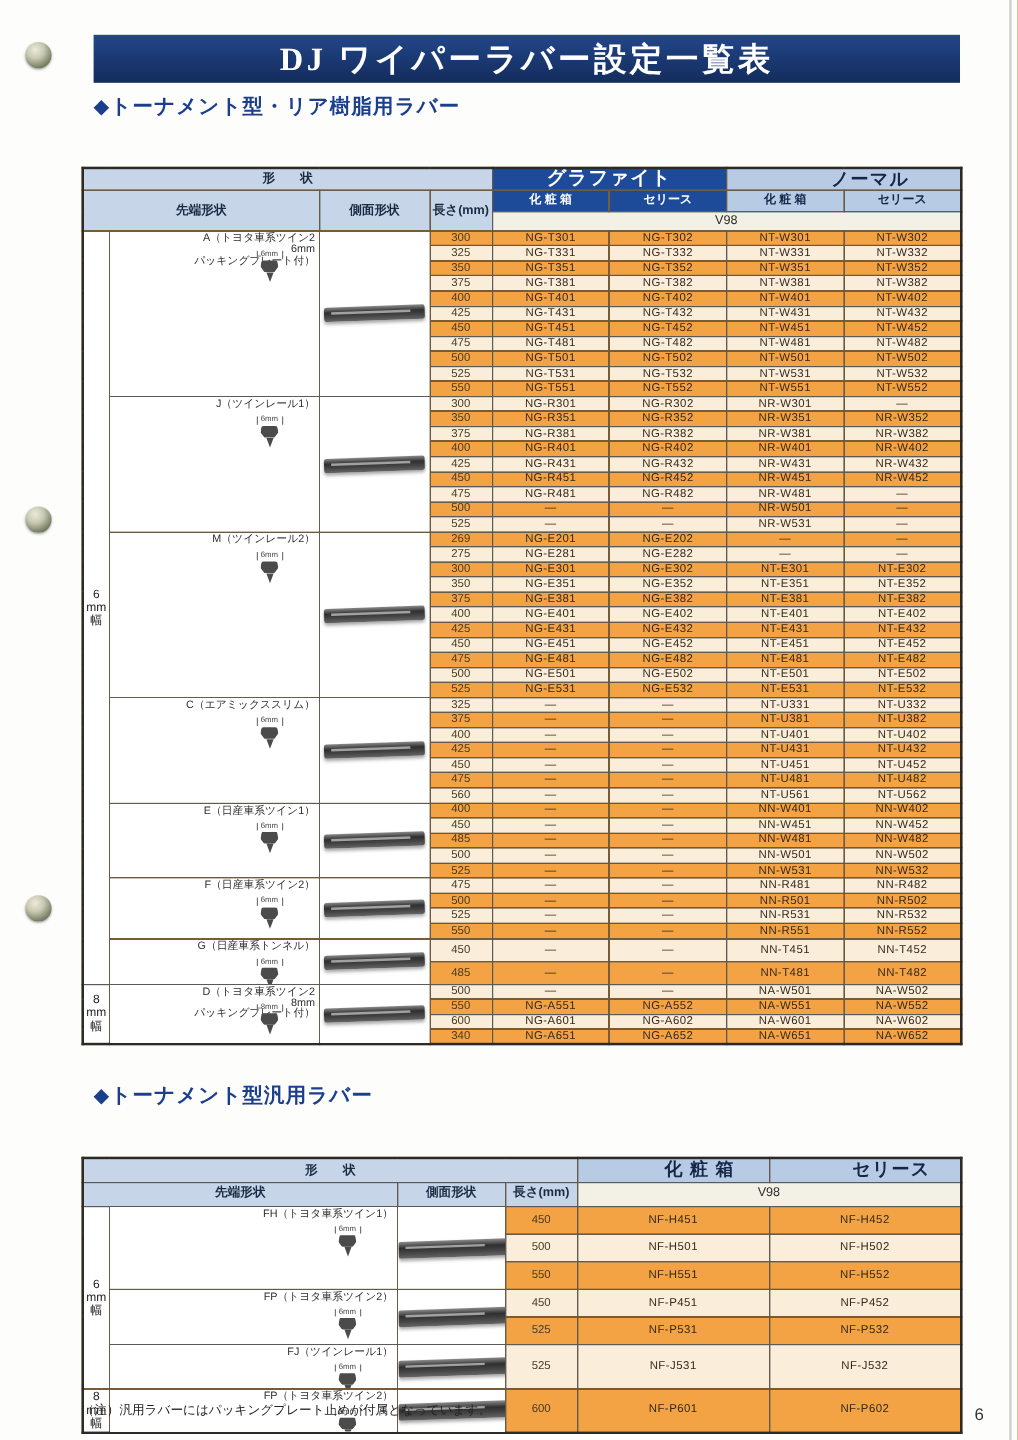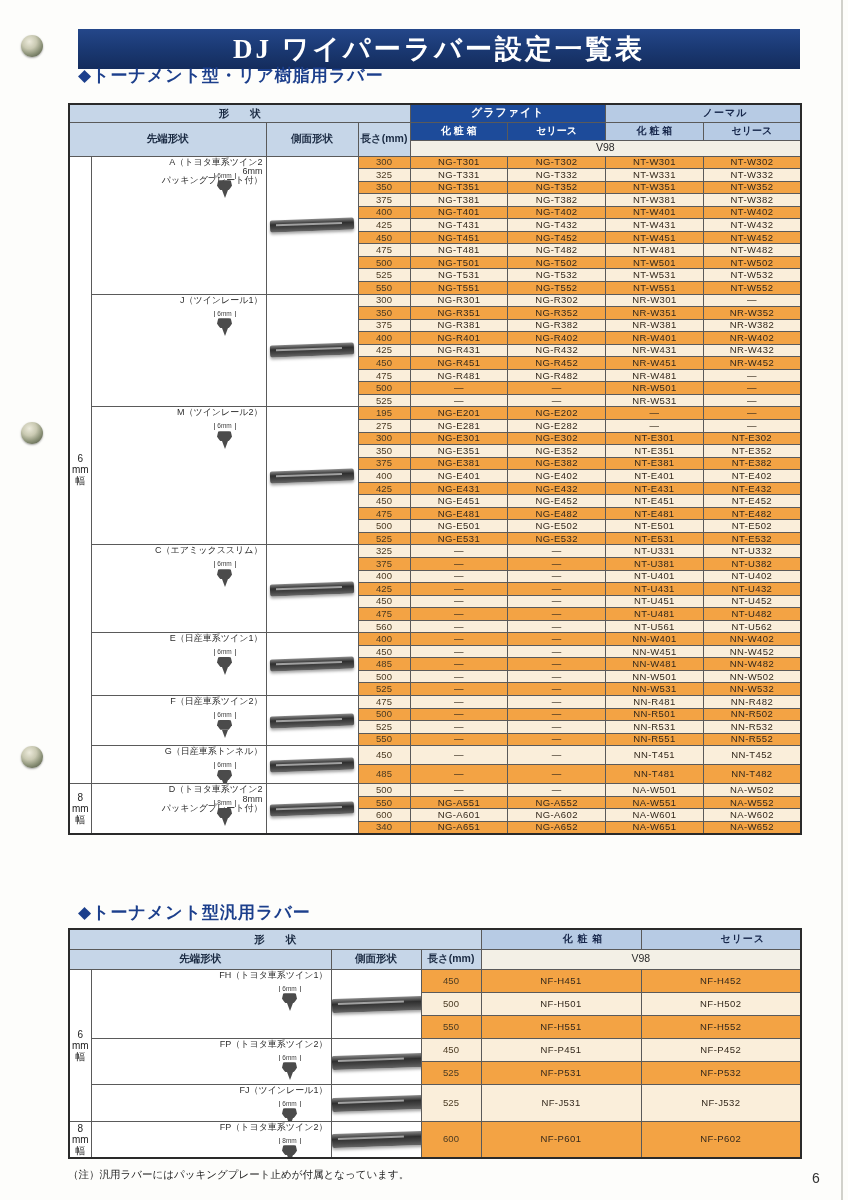--- a/index.html
+++ b/index.html
@@ -28,37 +28,37 @@
     background:linear-gradient(180deg,#24478a 0%,#1b3a75 45%,#142c5c 100%);
     display:flex;align-items:center;justify-content:center;
   }
   .title-bar span{
     color:#fff;font-weight:bold;font-size:27px;letter-spacing:3px;font-family:Liberation Serif, serif;
   }
   .section-heading{
     position:absolute;left:78px;height:22px;
     color:#1c3f8c;font-weight:bold;font-size:17px;letter-spacing:1px;
   }
-  #sec1-heading{top:64px;}
+  #sec1-heading{top:77px;}
   #sec2-heading{top:901px;}
   
   table{
     border-collapse:collapse;table-layout:fixed;position:absolute;left:68px;
-    background:#a16207;border:2px solid #2a2a2a;
+    background:#a16207;border:2px solid #2a2a2a;margin-top:36px;
   }
   #table1{top:103px;width:732px;}
   #table2{top:928px;width:732px;}
   th,td{
     border:1px solid #5a5a5a;padding:0;line-height:1.05;
     overflow:hidden;text-align:center;vertical-align:middle;
   }
   thead th{font-weight:bold;}
   .h-light{background:#c6d6e8;color:#1a2a42;font-size:10.5px;}
-  .h-gra{background:#1d4b9a;color:#fff;font-size:11px;letter-spacing:1px;}
-  .h-nor{background:#b7cbe4;color:#16264a;font-size:10px;letter-spacing:1px;padding-left:44px;}
+  .h-gra{background:#1d4b9a;color:#fff;font-size:16px;letter-spacing:1px;}
+  .h-nor{background:#b7cbe4;color:#16264a;font-size:15px;letter-spacing:1px;padding-left:44px;}
   .h-sub-g{background:#1d4b9a;color:#fff;font-size:10px;}
   .h-sub-n{background:#b7cbe4;color:#16264a;font-size:10px;}
   .v98{background:#f3f0e6;color:#2a2a2a;font-size:10.5px;font-weight:normal;}
   #table1 thead tr:nth-child(1){height:18px;}
   #table1 thead tr:nth-child(2){height:18px;}
   #table1 thead tr:nth-child(3){height:16px;}
   #table2 thead tr{height:20px;}
   
   tbody tr{height:12.55px;}
   tbody tr.tall{height:19px;}
@@ -325,21 +325,21 @@
           <div class="glabel">M（ツインレール2）</div>
           <div class="tipglyph">
             <div class="tipsize">6mm</div>
             <div class="tiphead"></div>
             <div class="tipstem"></div>
           </div>
         </td>
         <td rowspan="11" class="side-cell">
           <div class="blade"></div>
         </td>
-        <td class="len">195</td>
+        <td class="len">269</td>
         <td class="part">NG-E201</td>
         <td class="part">NG-E202</td>
         <td class="part">—</td>
         <td class="part">—</td>
       </tr>
       <tr class="cream">
         <td class="len">275</td>
         <td class="part">NG-E281</td>
         <td class="part">NG-E282</td>
         <td class="part">—</td>

